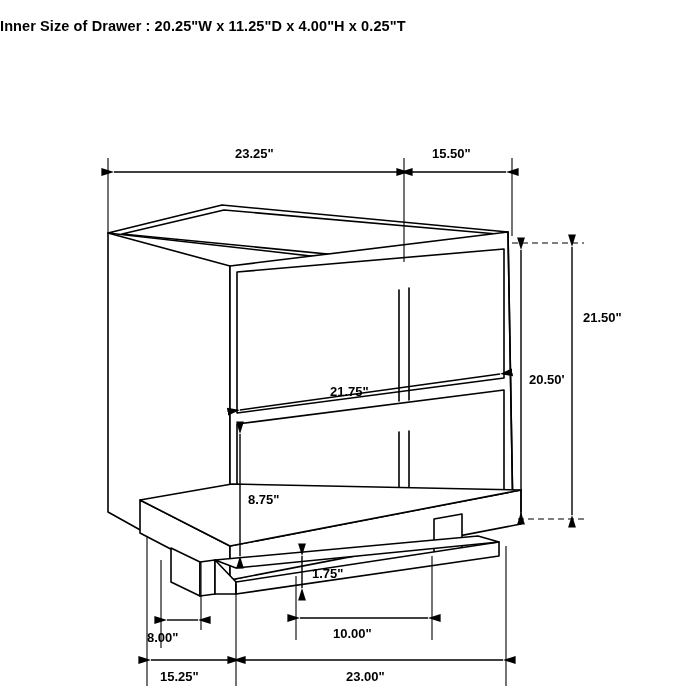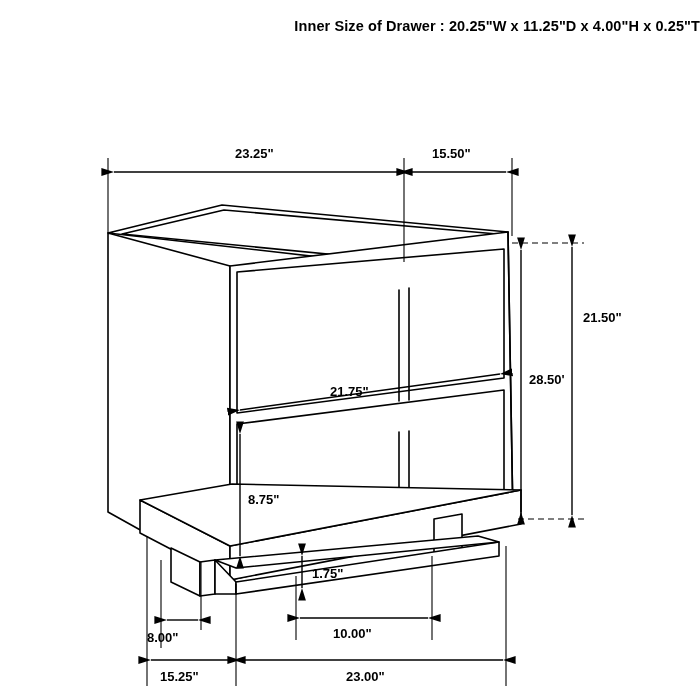--- a/index.html
+++ b/index.html
@@ -17,21 +17,21 @@
     position: relative;
     width: 700px;
     height: 700px;
     background: #ffffff;
   }
   #title {
     position: absolute;
     top: 18px;
     left: 0;
     width: 700px;
-    text-align: right;
+    text-align: left;
     font-size: 14.5px;
     font-weight: bold;
     color: #000000;
     letter-spacing: 0.1px;
   }
   #drawing {
     position: absolute;
     top: 0;
     left: 0;
   }
@@ -145,21 +145,21 @@
       <line x1="240" y1="660" x2="503" y2="660" marker-start="url(#arrStart)" marker-end="url(#arrEnd)" stroke-width="1.4"></line>
     </g>
   </svg>
 
   <div class="dimlabel" style="left:235px; top:146px;">23.25"</div>
 
   <div class="dimlabel" style="left:432px; top:146px;">15.50"</div>
 
   <div class="dimlabel" style="left:583px; top:310px;">21.50"</div>
 
-  <div class="dimlabel" style="left:529px; top:372px;">28.50'</div>
+  <div class="dimlabel" style="left:529px; top:372px;">20.50'</div>
 
   <div class="dimlabel" style="left:330px; top:384px;">21.75"</div>
 
   <div class="dimlabel" style="left:248px; top:492px;">8.75"</div>
 
   <div class="dimlabel" style="left:312px; top:566px;">1.75"</div>
 
   <div class="dimlabel" style="left:147px; top:630px;">8.00"</div>
 
   <div class="dimlabel" style="left:333px; top:626px;">10.00"</div>

